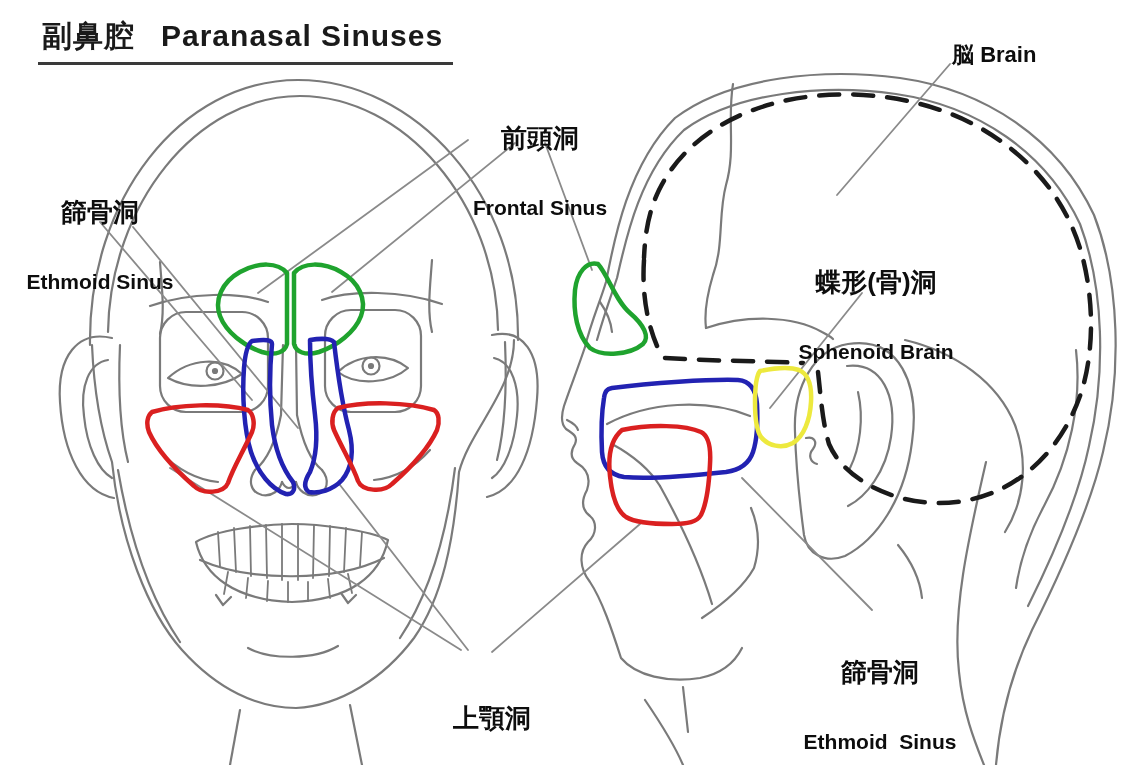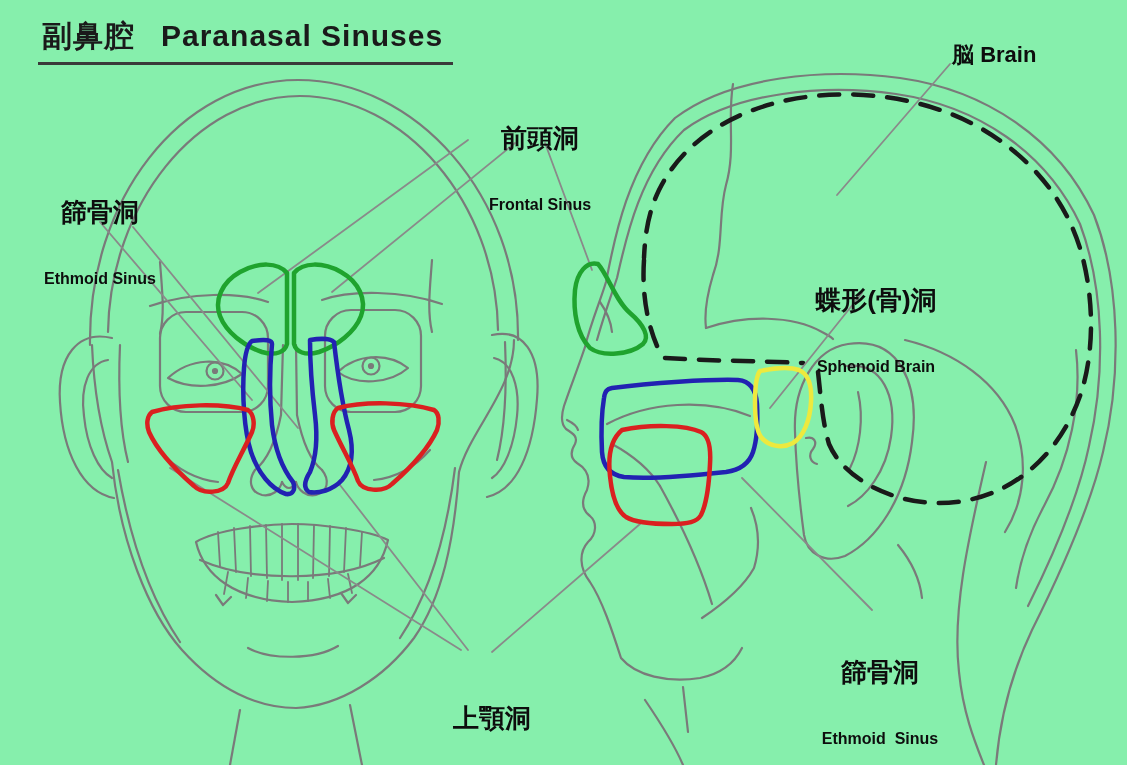--- a/index.html
+++ b/index.html
@@ -1,22 +1,22 @@
 <!DOCTYPE html>
 <html><head>
 <meta charset="utf-8">
 <style>
   html,body{margin:0;padding:0;background:#e8e8e8;}
-  #stage{position:relative;width:1127px;height:765px;background:#86efac;overflow:hidden;
+  #stage{position:relative;width:1127px;height:765px;background:#ffffff;overflow:hidden;
          font-family:"Liberation Sans","DejaVu Sans",sans-serif;}
   #diagram-svg{position:absolute;left:0;top:0;}
   .lbl{position:absolute;color:#0d0d0d;font-weight:bold;text-align:center;
        line-height:1.25;white-space:pre;transform:translateX(-50%);}
   .lbl .jp{font-size:26px;display:block;}
-  .lbl .en{font-size:16px;display:block;}
+  .lbl .en{font-size:21px;display:block;}
   #title{position:absolute;left:38px;top:16px;color:#1a1a1a;font-weight:bold;
          font-size:30px;white-space:pre;border-bottom:3px solid #3a3a3a;
          padding:0 10px 5px 4px;letter-spacing:1px;}
   #title .gap{display:inline-block;width:26px;}
   #brain-label{position:absolute;color:#0d0d0d;font-weight:bold;font-size:22px;white-space:pre;}
 </style>
 </head>
 <body>
 
 <div id="stage">
@@ -168,21 +168,21 @@
     <span class="en">Frontal Sinus</span>
   </div>
 
   <div class="lbl" style="left:100px;top:156px;">
     <span class="jp">篩骨洞</span>
     <span class="en">Ethmoid Sinus</span>
   </div>
 
   <div id="brain-label" style="left:952px;top:40px;"><span>脳</span> <span>Brain</span></div>
 
-  <div class="lbl" style="left:876px;top:244px;">
+  <div class="lbl" style="left:876px;top:226px;">
     <span class="jp">蝶形(骨)洞</span>
     <span class="en">Sphenoid Brain</span>
   </div>
 
   <div class="lbl" style="left:880px;top:616px;">
     <span class="jp">篩骨洞</span>
     <span class="en">Ethmoid  Sinus</span>
   </div>
 
   <div class="lbl" style="left:492px;top:662px;">

